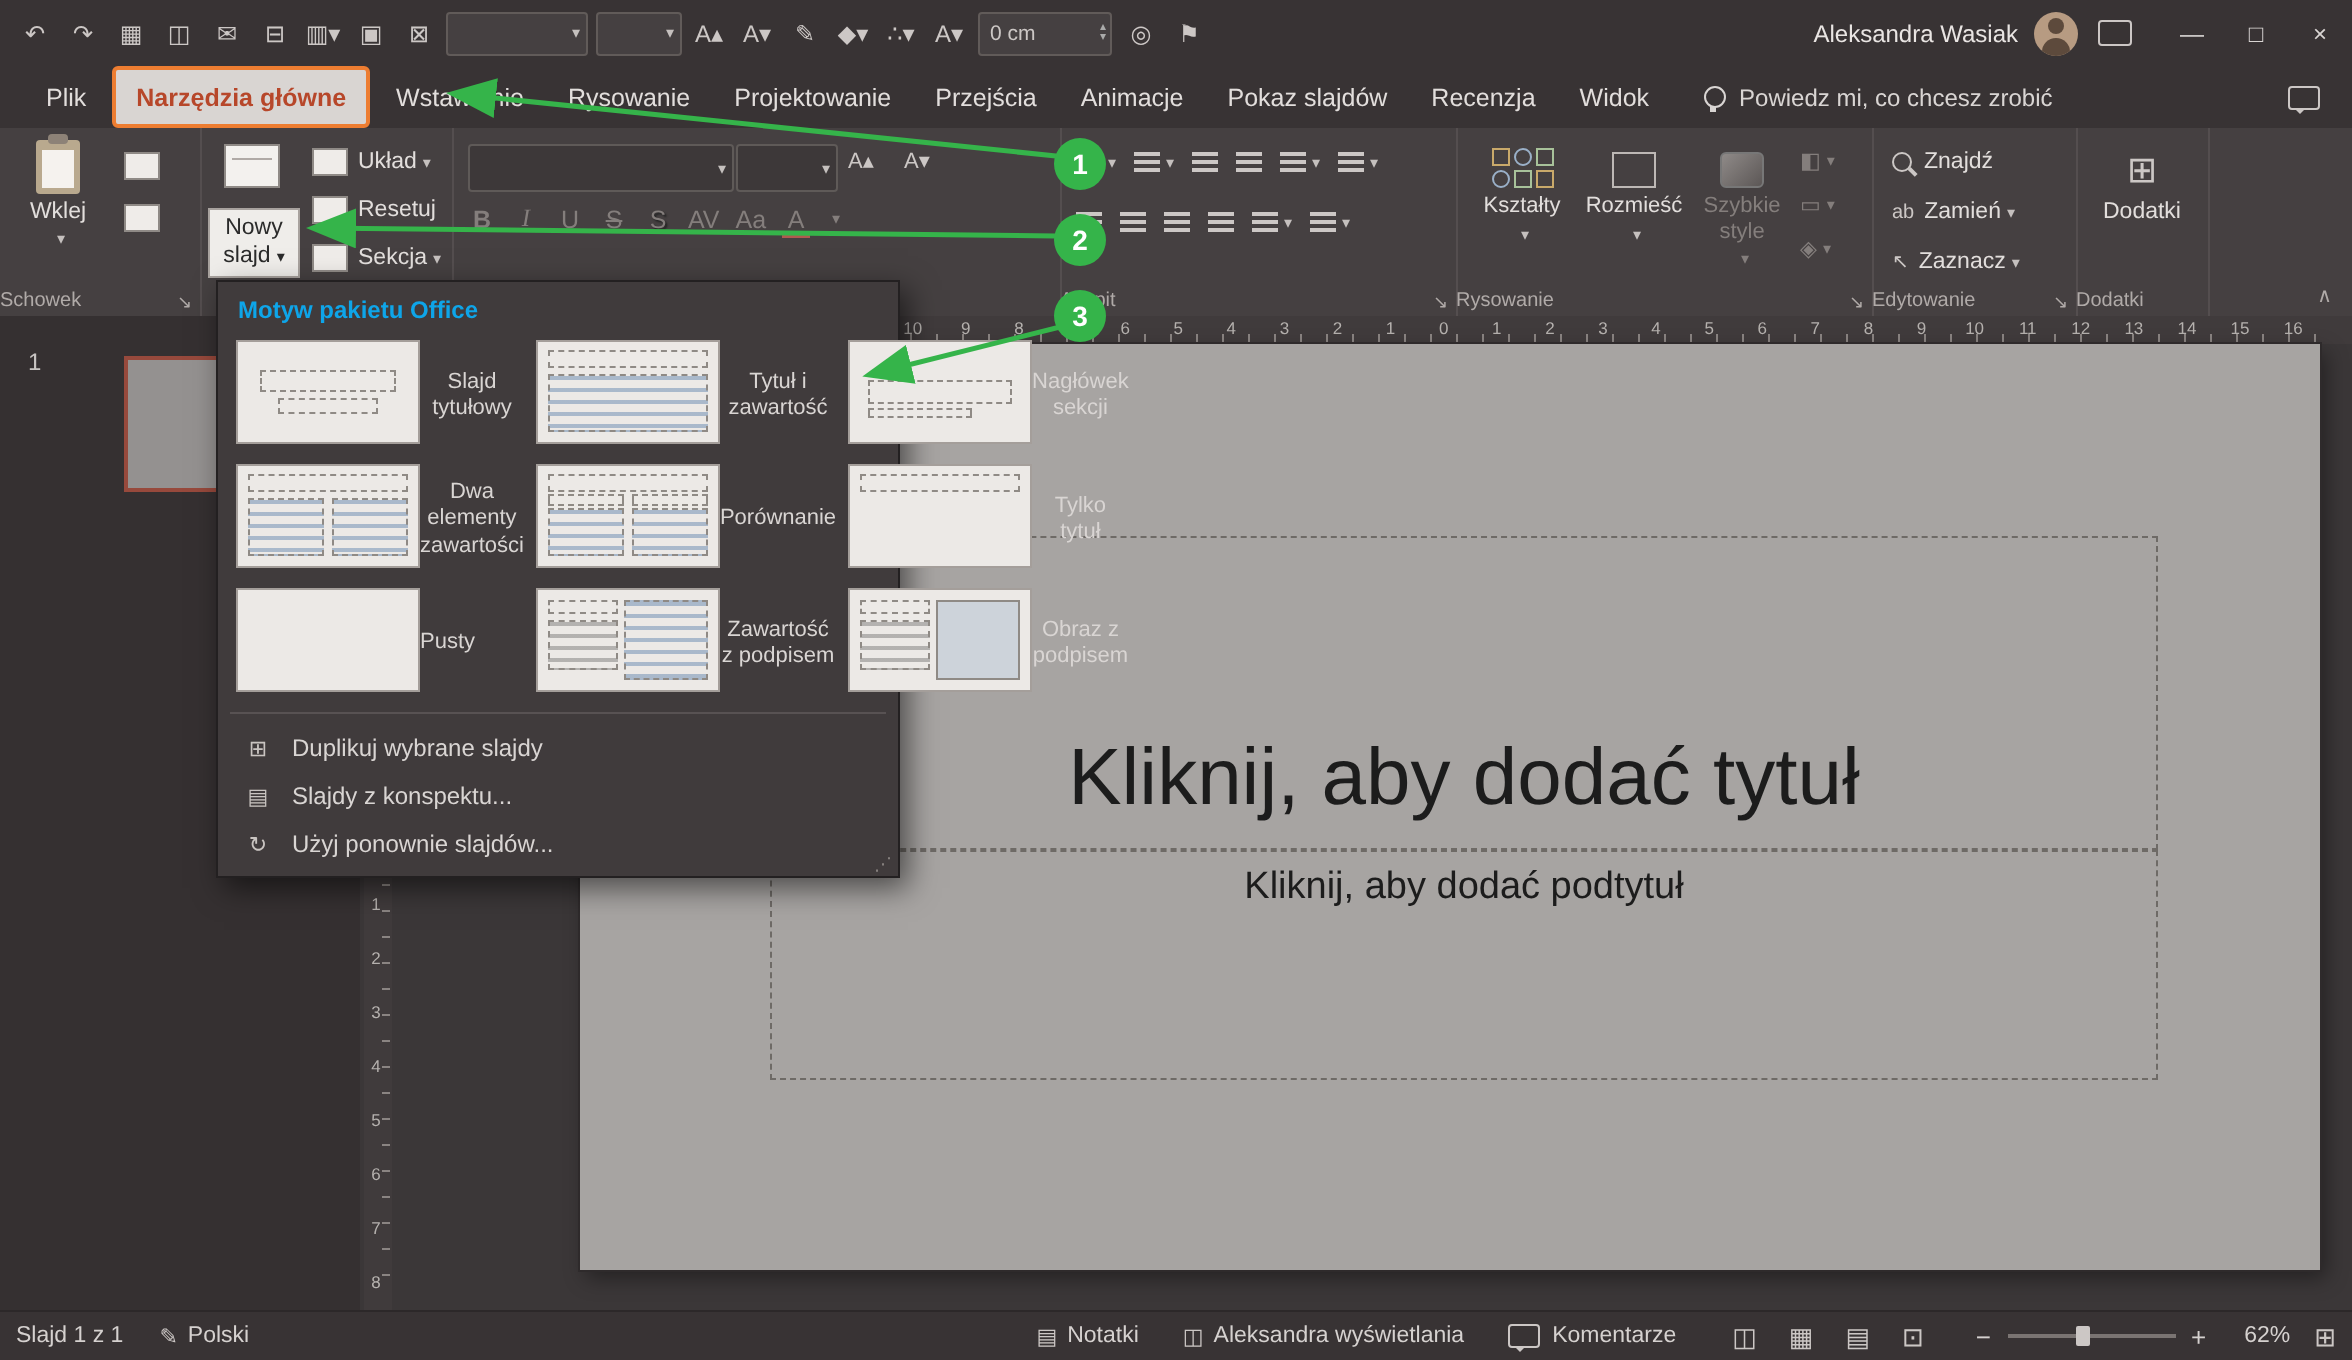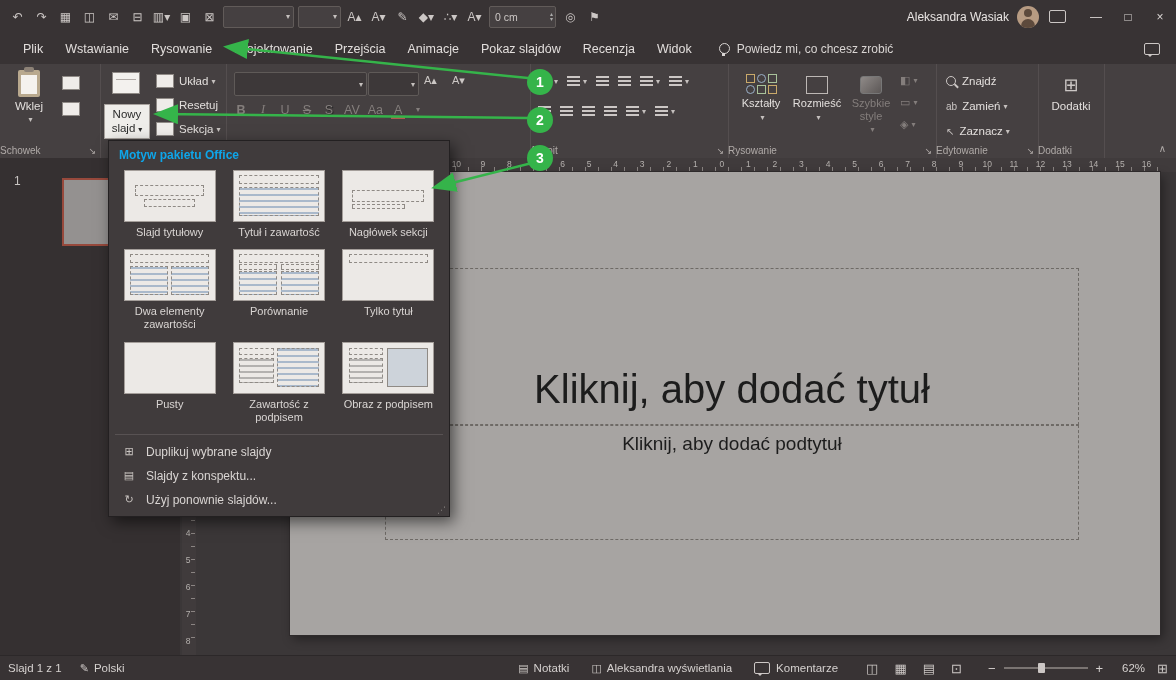--- a/index.html
+++ b/index.html
@@ -152,21 +152,21 @@
   .zoom-handle{position:absolute;left:34px;top:-4px;width:7px;height:10px;background:#ccc7c5;border-radius:1px;}
   .zoom-in{font-size:13px;}
   .zoom-val{margin-left:10px;width:32px;text-align:right;}
   .fit-ico{margin-left:12px;font-size:13px;color:#ccc7c5;}
 
   
   .dropdown{position:absolute;left:108px;top:140px;width:342px;background:#403b3c;border:1px solid #232021;
             box-shadow:4px 5px 14px rgba(0,0,0,.55);z-index:40;padding:2px 0 4px;box-sizing:border-box;}
   .dd-title{font-size:12px;font-weight:bold;color:#0ea5e9;padding:5px 10px 4px;}
   .dd-grid{display:grid;grid-template-columns:repeat(3,1fr);padding:0 8px;row-gap:4px;column-gap:4px;}
-  .cell{display:flex;flex-direction:column;align-items:center;padding:4px 1px 2px;}
+  .cell{display:flex;align-items:center;padding:4px 1px 2px;}
   .thumb{width:92px;height:52px;background:#ece9e6;border:1px solid #a49e9a;position:relative;flex:none;box-sizing:border-box;}
   .cell-label{margin-top:4px;font-size:11px;color:#d9d5d3;text-align:center;line-height:1.2;}
   .ph{position:absolute;border:1px dashed #8f8a85;box-sizing:border-box;}
   .hatch{background:repeating-linear-gradient(180deg,rgba(115,145,180,.55) 0 2px,transparent 2px 6px);}
   .hatchg{background:repeating-linear-gradient(180deg,rgba(110,110,110,.45) 0 2px,transparent 2px 6px);}
   .solidpic{background:#cdd3da;border-style:solid;}
   .t-title .pa{left:12%;top:28%;width:76%;height:22%;}
   .t-title .pb{left:22%;top:56%;width:56%;height:15%;}
   .t-tc .pa{left:6%;top:8%;width:88%;height:17%;}
   .t-tc .pb{left:6%;top:31%;width:88%;height:58%;}
@@ -241,20 +241,21 @@
       <span class="avatar"></span>
       <span class="screen-ico"></span>
       <span class="win-btn">—</span>
       <span class="win-btn">□</span>
       <span class="win-btn">×</span>
     </div>
   </div>
 
   <div class="tabrow">
     <div class="tab">Plik</div>
+    <div class="tab active">Narzędzia główne</div>
     <div class="tab">Wstawianie</div>
     <div class="tab">Rysowanie</div>
     <div class="tab">Projektowanie</div>
     <div class="tab">Przejścia</div>
     <div class="tab">Animacje</div>
     <div class="tab">Pokaz slajdów</div>
     <div class="tab">Recenzja</div>
     <div class="tab">Widok</div>
     <div class="tellme">
       <span class="bulb"></span>

